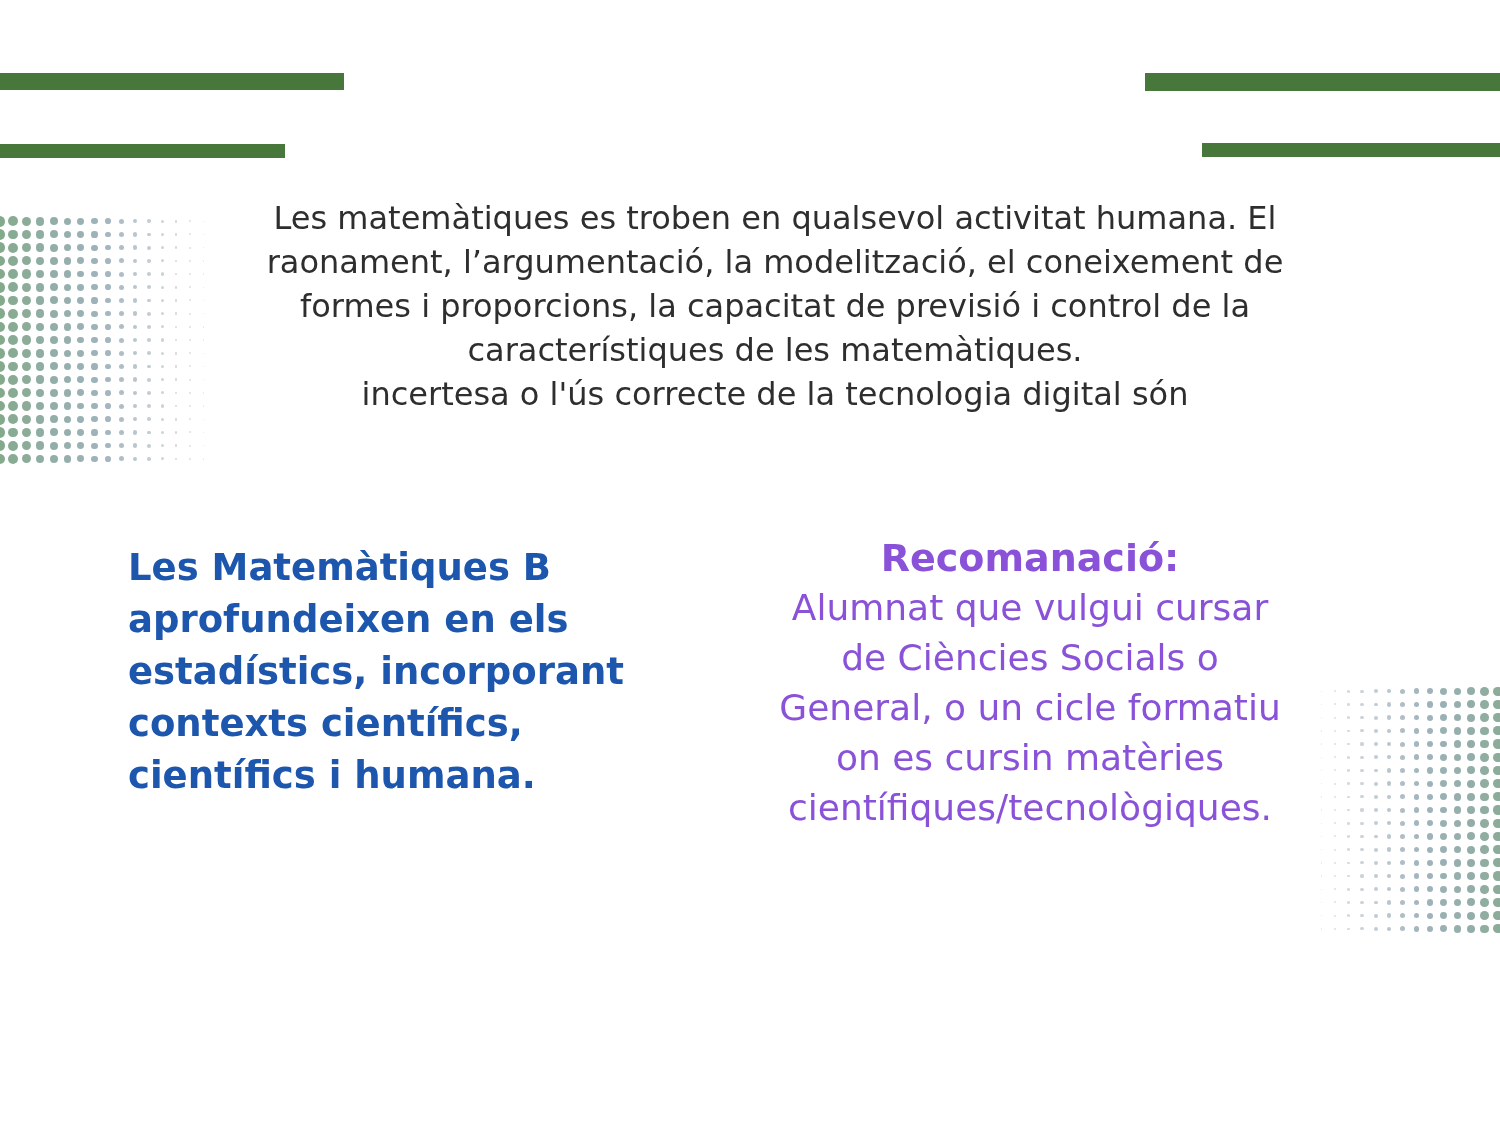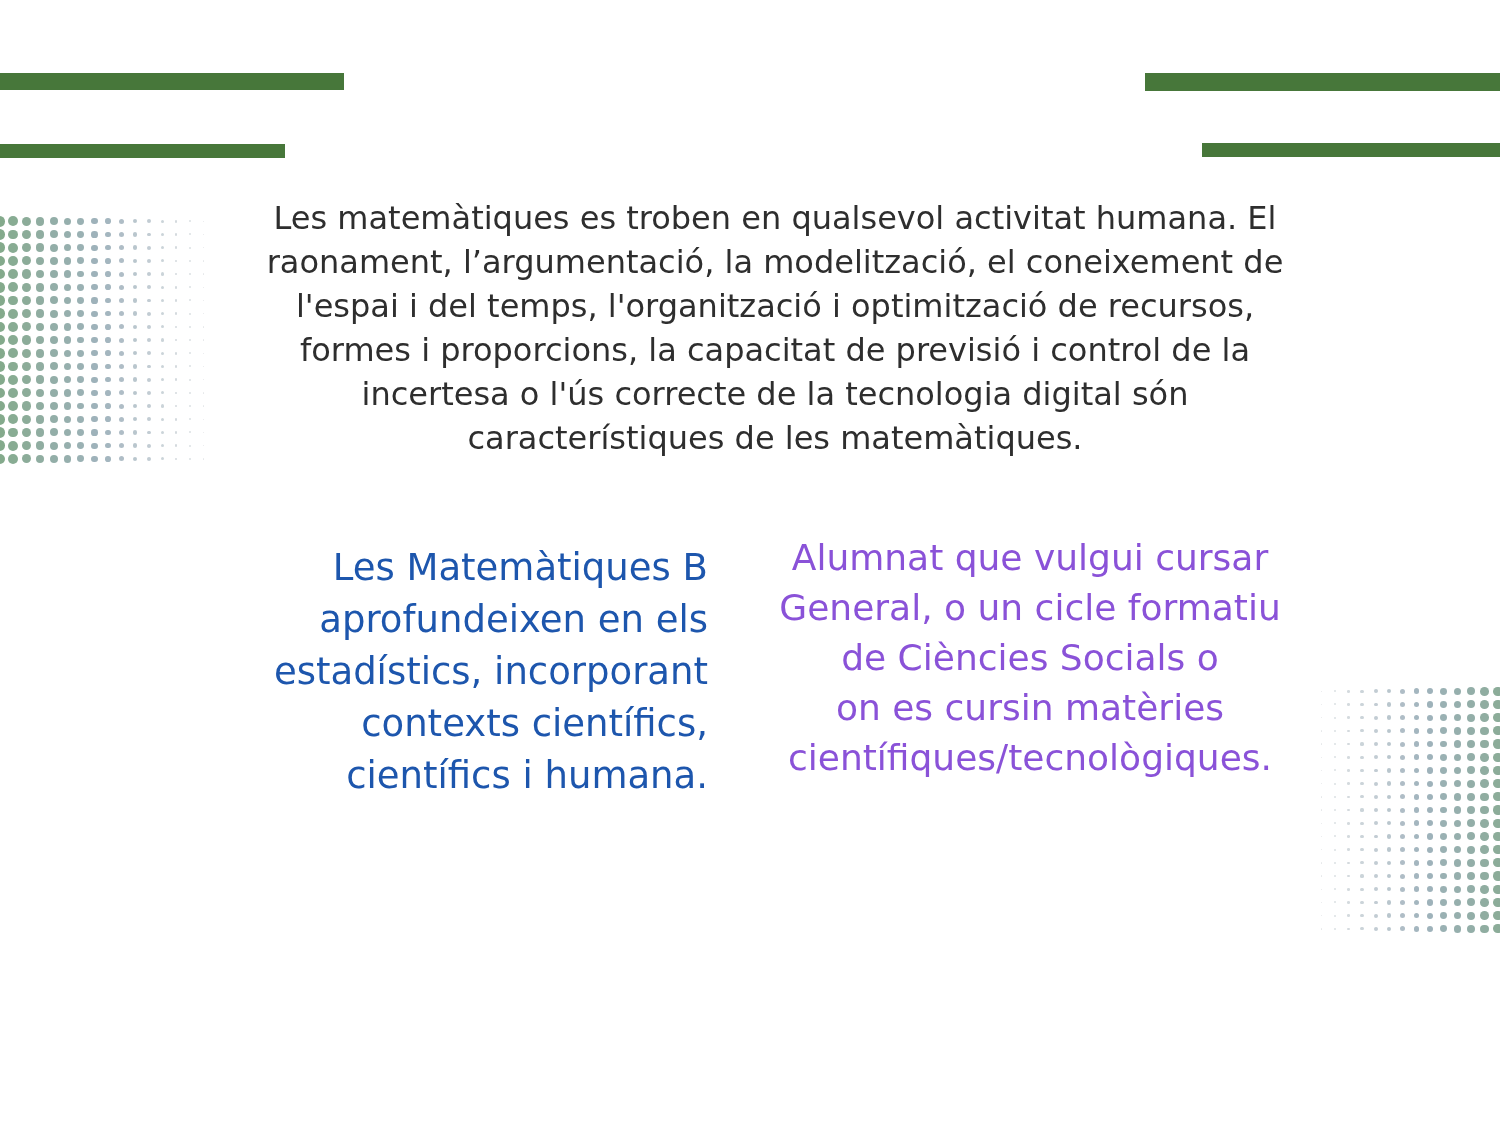--- a/index.html
+++ b/index.html
@@ -49,23 +49,23 @@
     font-size: 32px;
     line-height: 44px;
     color: #2e2e2e;
   }
 
   .description {
     position: absolute;
     left: 128px;
     top: 542px;
     width: 580px;
-    text-align: right;
+    text-align: left;
     font-size: 37px;
-    font-weight: normal;
+    font-weight: bold;
     line-height: 52px;
     color: #1d56ad;
   }
 
   .recommendation {
     position: absolute;
     left: 740px;
     top: 533px;
     width: 580px;
     text-align: center;
@@ -672,35 +672,35 @@
       <div class="dot" style="height: 6.86px; width: 6.86px; left: 124.22px; top: 239.42px; background: rgb(143, 168, 171); opacity: 0.9;"></div>
       <div class="dot" style="height: 7.46667px; width: 7.46667px; left: 137.517px; top: 239.117px; background: rgb(141, 168, 166); opacity: 0.92;"></div>
       <div class="dot" style="height: 8.07333px; width: 8.07333px; left: 150.813px; top: 238.813px; background: rgb(139, 168, 161); opacity: 0.93;"></div>
       <div class="dot" style="height: 8.68px; width: 8.68px; left: 164.11px; top: 238.51px; background: rgb(138, 169, 156); opacity: 0.95;"></div>
       <div class="dot" style="height: 9.28667px; width: 9.28667px; left: 177.407px; top: 238.207px; background: rgb(136, 169, 150); opacity: 0.97;"></div>
     </div>
 
   <div class="intro">
     <div>Les matemàtiques es troben en qualsevol activitat humana. El</div>
     <div>raonament, l’argumentació, la modelització, el coneixement de</div>
-    <div>l'espai i del temps, l'organització i optimització de recursos,</div>
     <div>formes i proporcions, la capacitat de previsió i control de la</div>
+    <div>característiques de les matemàtiques.</div>
     <div>incertesa o l'ús correcte de la tecnologia digital són</div>
-    <div>característiques de les matemàtiques.</div>
   </div>
 
   <div class="description">
     <div>Les Matemàtiques B</div>
     <div>aprofundeixen en els</div>
     <div>estadístics, incorporant</div>
     <div>contexts científics,</div>
     <div>científics i humana.</div>
   </div>
 
   <div class="recommendation">
+    <div class="heading">Recomanació:</div>
     <div>Alumnat que vulgui cursar</div>
+    <div>de Ciències Socials o</div>
     <div>General, o un cicle formatiu</div>
-    <div>de Ciències Socials o</div>
     <div>on es cursin matèries</div>
     <div>científiques/tecnològiques.</div>
   </div>
 
 </div>
 
 </body></html>

